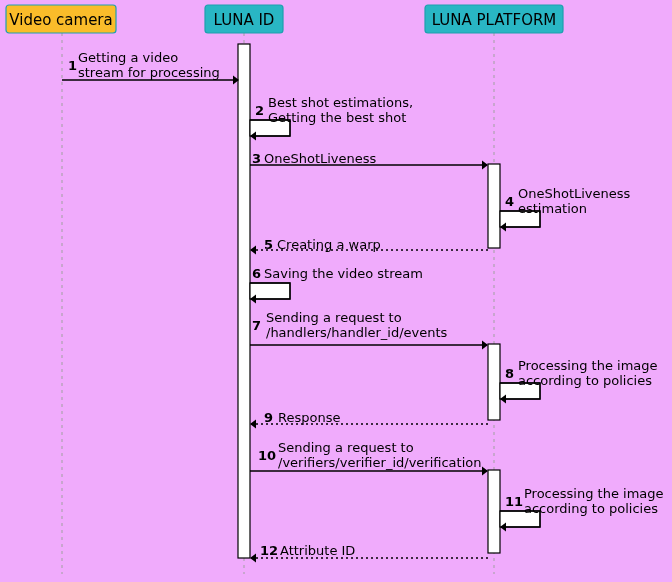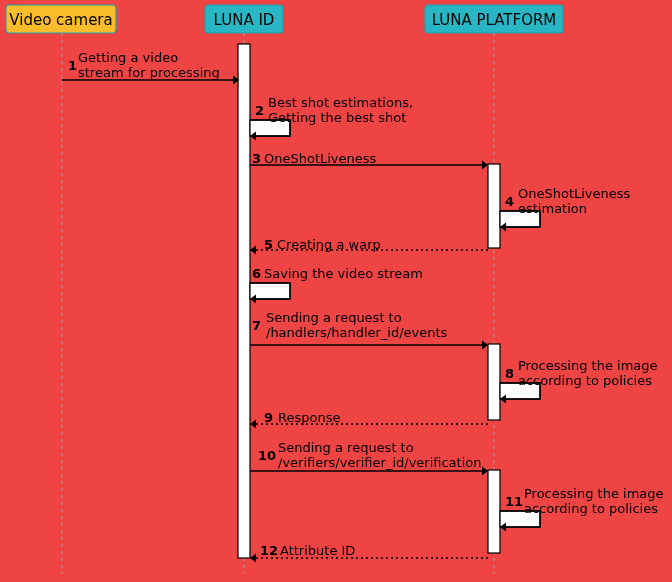--- a/index.html
+++ b/index.html
@@ -7,21 +7,21 @@
     padding: 0;
     background: #ffffff;
   }
   body {
     font-family: "DejaVu Sans", sans-serif;
   }
   #diagram-root {
     position: relative;
     width: 672px;
     height: 582px;
-    background: #ef4444;
+    background: #f0abfc;
     overflow: hidden;
   }
   svg.diagram {
     display: block;
     width: 672px;
     height: 582px;
   }
   .participant-box {
     stroke: #1E9FAE;
     stroke-width: 1.2;

